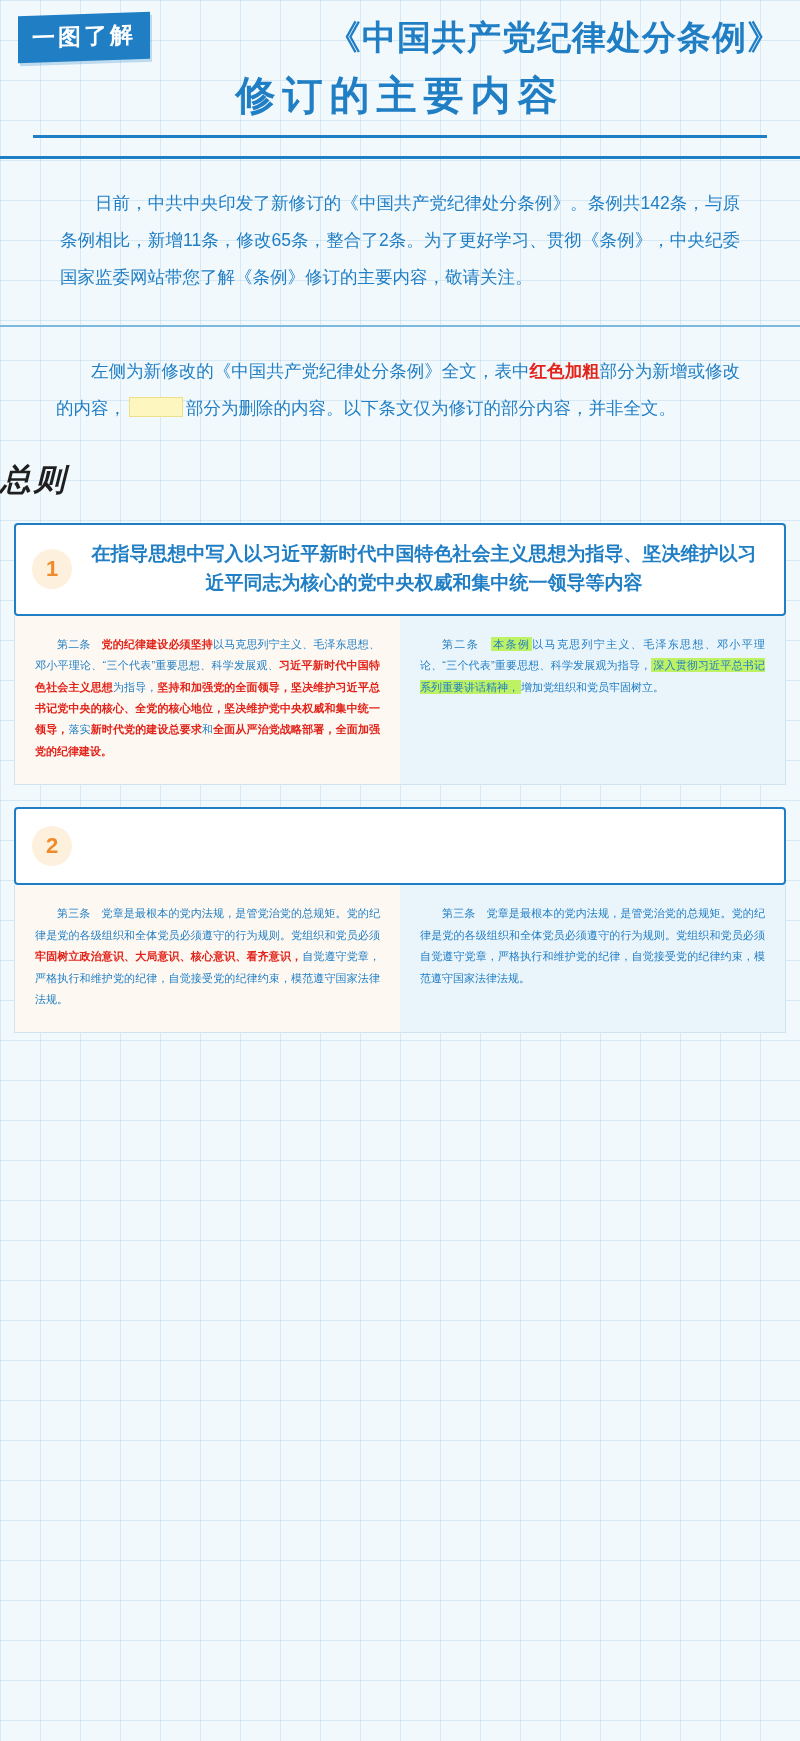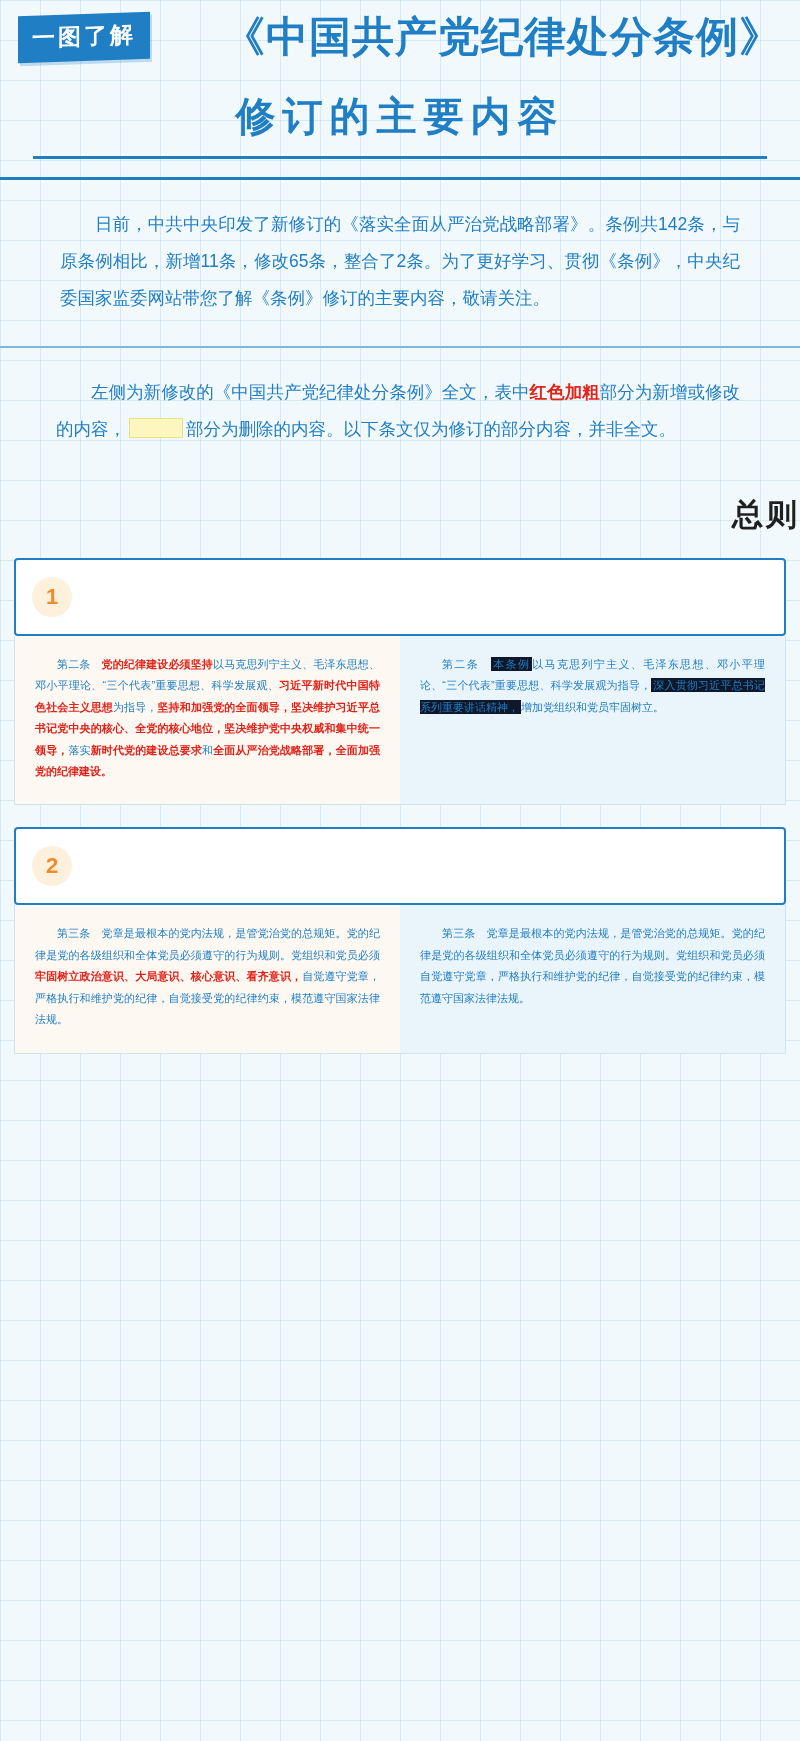--- a/index.html
+++ b/index.html
@@ -43,29 +43,29 @@
     font-size: 23px;
     font-weight: bold;
     letter-spacing: 3px;
     padding: 7px 14px 9px 14px;
     transform: skewY(-2deg);
     box-shadow: 2px 3px 0 rgba(31,126,196,0.25);
   }
   .title-main {
     flex: 1 1 auto;
     text-align: right;
-    font-size: 42px;
+    font-size: 34px;
     font-weight: bold;
     color: #1f7ec4;
     line-height: 1.1;
     letter-spacing: 1px;
     white-space: nowrap;
   }
   .title-sub {
-    margin-top: 28px;
+    margin-top: 7px;
     text-align: center;
     font-size: 40px;
     font-weight: bold;
     color: #1f7ec4;
     letter-spacing: 7px;
   }
   .title-underline {
     margin: 12px auto 0 auto;
     height: 3px;
     width: 96%;
@@ -98,22 +98,23 @@
     width: 54px;
     height: 20px;
     background: #fdf6bf;
     border: 1px solid #ece08a;
     vertical-align: -3px;
     margin: 0 3px;
   }
 
   
   .section {
-    text-align: right;
-    margin-top: 26px;
+    text-align: left;
+    margin-top: 12px;
+    font-style: italic;
   }
   .section-title {
     font-size: 31px;
     font-weight: bold;
     color: #1f1f1f;
     letter-spacing: 3px;
   }
   .section-meta {
     margin-top: 10px;
     font-size: 15px;
@@ -175,53 +176,54 @@
   .col-left {
     background: #fdf8f2;
     color: #1f7ec4;
   }
   .col-right {
     background: #eaf4fb;
     color: #1f7ec4;
   }
   .ind { text-indent: 2em; }
   .hl {
-    background: #0f172a;
+    background: #bef264;
     padding: 1px 2px;
   }
   .spacer { height: 26px; }
 </style>
 </head>
 <body>
 
 <div class="page">
 
   <div class="header">
     <div class="header-top">
       <div class="ribbon">一图了解</div>
       <div class="title-main">《中国共产党纪律处分条例》</div>
     </div>
     <div class="title-sub">修订的主要内容</div>
     <div class="title-underline"></div>
   </div>
 
-  <div class="intro">日前，中共中央印发了新修订的《落实全面从严治党战略部署》。条例共142条，与原条例相比，新增11条，修改65条，整合了2条。为了更好学习、贯彻《条例》，中央纪委国家监委网站带您了解《条例》修订的主要内容，敬请关注。</div>
+  <div class="intro">日前，中共中央印发了新修订的《中国共产党纪律处分条例》。条例共142条，与原条例相比，新增11条，修改65条，整合了2条。为了更好学习、贯彻《条例》，中央纪委国家监委网站带您了解《条例》修订的主要内容，敬请关注。</div>
 
   <div class="note">
     <span>左侧为新修改的《中国共产党纪律处分条例》全文，表中</span><span class="red-bold">红色加粗</span><span>部分为新增或修改的内容，</span><span class="swatch"></span><span>部分为删除的内容。以下条文仅为修订的部分内容，并非全文。</span>
   </div>
 
   <div class="section">
     <div class="section-title">总则</div>
   </div>
 
   <div id="items-container">
       <div class="item">
         <div class="item-head">
           <div class="item-num">1</div>
+          <div class="item-head-text">在指导思想中写入以习近平新时代中国特色社会主义思想为指导、坚决维护以习近平同志为核心的党中央权威和集中统一领导等内容</div>
         </div>
         <div class="cols">
           <div class="col col-left">
             <p class="ind" style="margin: 0px;"><span>第二条　</span><span class="red-bold">党的纪律建设必须坚持</span><span>以马克思列宁主义、毛泽东思想、邓小平理论、“三个代表”重要思想、科学发展观、</span><span class="red-bold">习近平新时代中国特色社会主义思想</span><span>为指导，</span><span class="red-bold">坚持和加强党的全面领导，坚决维护习近平总书记党中央的核心、全党的核心地位，坚决维护党中央权威和集中统一领导，</span><span>落实</span><span class="red-bold">新时代党的建设总要求</span><span>和</span><span class="red-bold">全面从严治党战略部署，全面加强党的纪律建设。</span></p>
           </div>
           <div class="col col-right">
             <p class="ind" style="margin: 0px;"><span>第二条　</span><span class="hl">本条例</span><span>以马克思列宁主义、毛泽东思想、邓小平理论、“三个代表”重要思想、科学发展观为指导，</span><span class="hl">深入贯彻习近平总书记系列重要讲话精神，</span><span>增加党组织和党员牢固树立。</span></p>
           </div>
         </div>
       </div>

